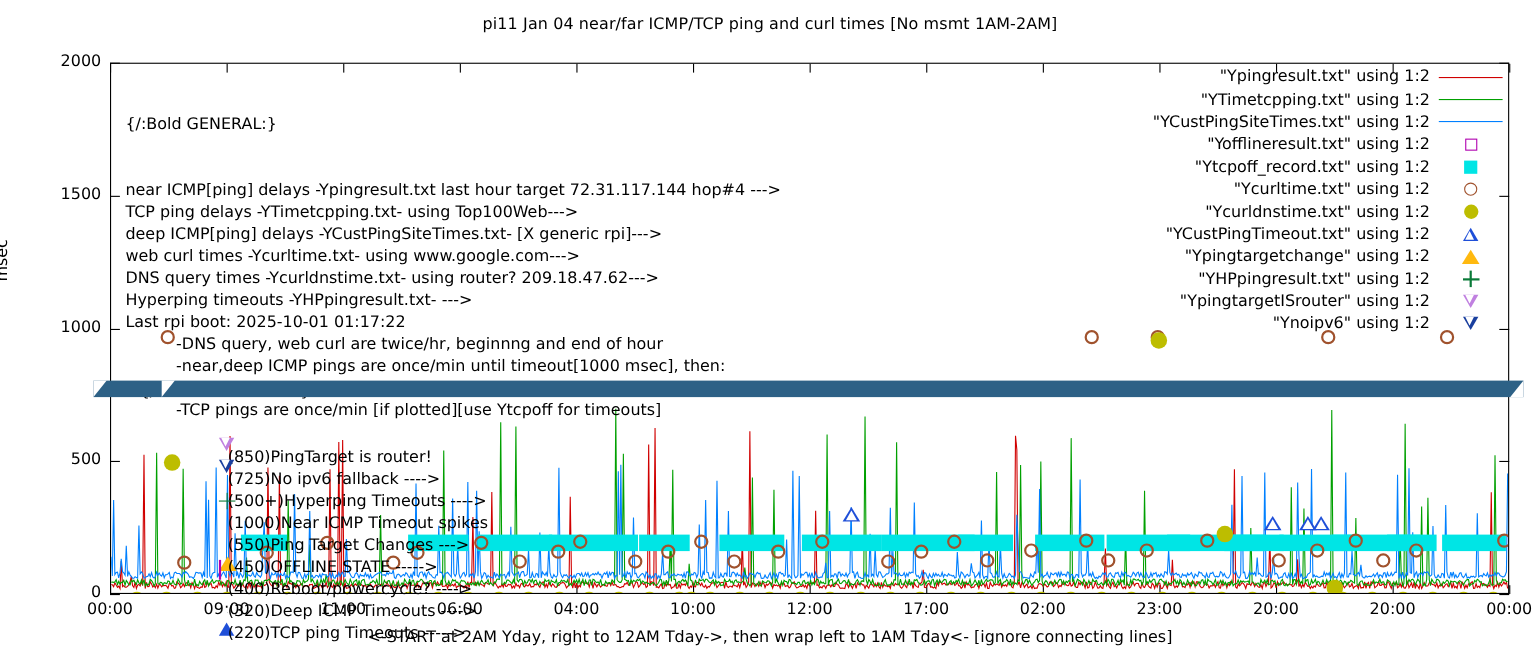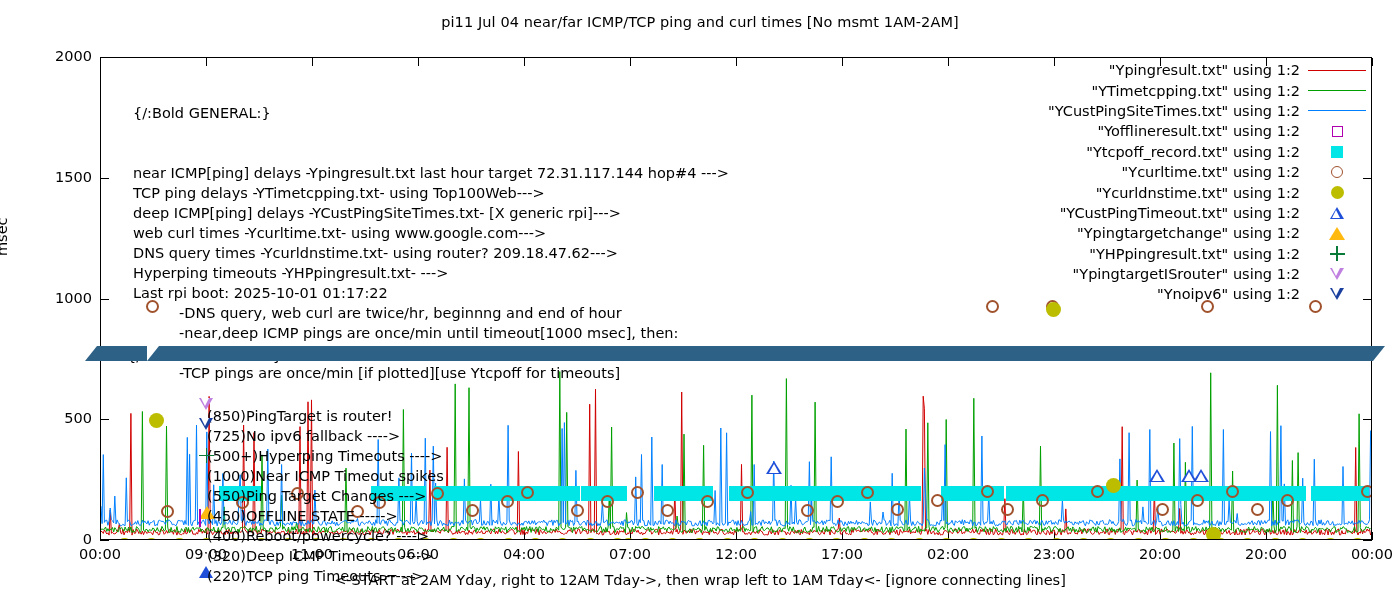--- a/index.html
+++ b/index.html
@@ -22,21 +22,21 @@
        transform:rotate(-90deg);transform-origin:left top;white-space:nowrap;}
 
   
   .xtick-label{position:absolute;top:546px;font-size:14.5px;transform:translateX(-50%);
        white-space:nowrap;}
   .xtick-mark{position:absolute;top:532px;height:8px;width:0;border-left:1px solid #000;}
   .xtick-mark.t{top:58px;}
   #xcaption{position:absolute;left:0;top:572px;width:1400px;text-align:center;font-size:14.5px;}
 
   
-  #general-block{position:absolute;left:133px;top:63px;font-size:14.5px;line-height:20px;
+  #general-block{position:absolute;left:114px;top:63px;font-size:14.5px;line-height:20px;
        white-space:pre;}
   #anomalies-block{position:absolute;left:127px;top:306px;font-size:14.5px;line-height:20px;
        white-space:pre;}
   .anom-row{position:relative;height:20px;white-space:pre;}
   .anom-indent{padding-left:80px;}
   .anom-mark{position:absolute;left:72px;top:2px;width:16px;height:16px;}
 
   
   #legend{position:absolute;right:32px;top:60px;font-size:14.5px;}
   .legend-row{display:flex;align-items:center;justify-content:flex-end;height:20.4px;}
@@ -86,21 +86,21 @@
   #teal-band{position:absolute;left:85px;top:346px;width:1300px;height:15px;
        background:#2d6186;}
   #teal-band .notch{position:absolute;top:0;width:0;height:0;}
   #teal-band .notch-l{left:0;border-top:15px solid #fff;border-right:12px solid transparent;}
   #teal-band .notch-m{left:62px;border-top:15px solid #fff;border-right:12px solid transparent;}
   #teal-band .notch-r{right:0;border-bottom:15px solid #fff;border-left:12px solid transparent;}
 </style>
 </head>
 <body>
 
-<div id="chart-title">pi11 Jul 04  near/far ICMP/TCP ping and curl times [No msmt 1AM-2AM]</div>
+<div id="chart-title">pi11 Jan 04  near/far ICMP/TCP ping and curl times [No msmt 1AM-2AM]</div>
 
 <div id="plot-frame"></div>
 
 <div id="ylabel">msec</div>
 <div id="yticks">
     <div class="ytick-label" style="top: 540px;">0</div>
     <div class="ytick-mark " style="top: 540px;"></div>
     <div class="ytick-mark r" style="top: 540px;"></div>
     <div class="ytick-label" style="top: 419.25px;">500</div>
     <div class="ytick-mark " style="top: 419.25px;"></div>
@@ -124,21 +124,21 @@
     <div class="xtick-mark t" style="left: 206px;"></div>
     <div class="xtick-label" style="left: 312px;">11:00</div>
     <div class="xtick-mark " style="left: 312px;"></div>
     <div class="xtick-mark t" style="left: 312px;"></div>
     <div class="xtick-label" style="left: 418px;">06:00</div>
     <div class="xtick-mark " style="left: 418px;"></div>
     <div class="xtick-mark t" style="left: 418px;"></div>
     <div class="xtick-label" style="left: 524px;">04:00</div>
     <div class="xtick-mark " style="left: 524px;"></div>
     <div class="xtick-mark t" style="left: 524px;"></div>
-    <div class="xtick-label" style="left: 630px;">07:00</div>
+    <div class="xtick-label" style="left: 630px;">10:00</div>
     <div class="xtick-mark " style="left: 630px;"></div>
     <div class="xtick-mark t" style="left: 630px;"></div>
     <div class="xtick-label" style="left: 736px;">12:00</div>
     <div class="xtick-mark " style="left: 736px;"></div>
     <div class="xtick-mark t" style="left: 736px;"></div>
     <div class="xtick-label" style="left: 842px;">17:00</div>
     <div class="xtick-mark " style="left: 842px;"></div>
     <div class="xtick-mark t" style="left: 842px;"></div>
     <div class="xtick-label" style="left: 948px;">02:00</div>
     <div class="xtick-mark " style="left: 948px;"></div>

